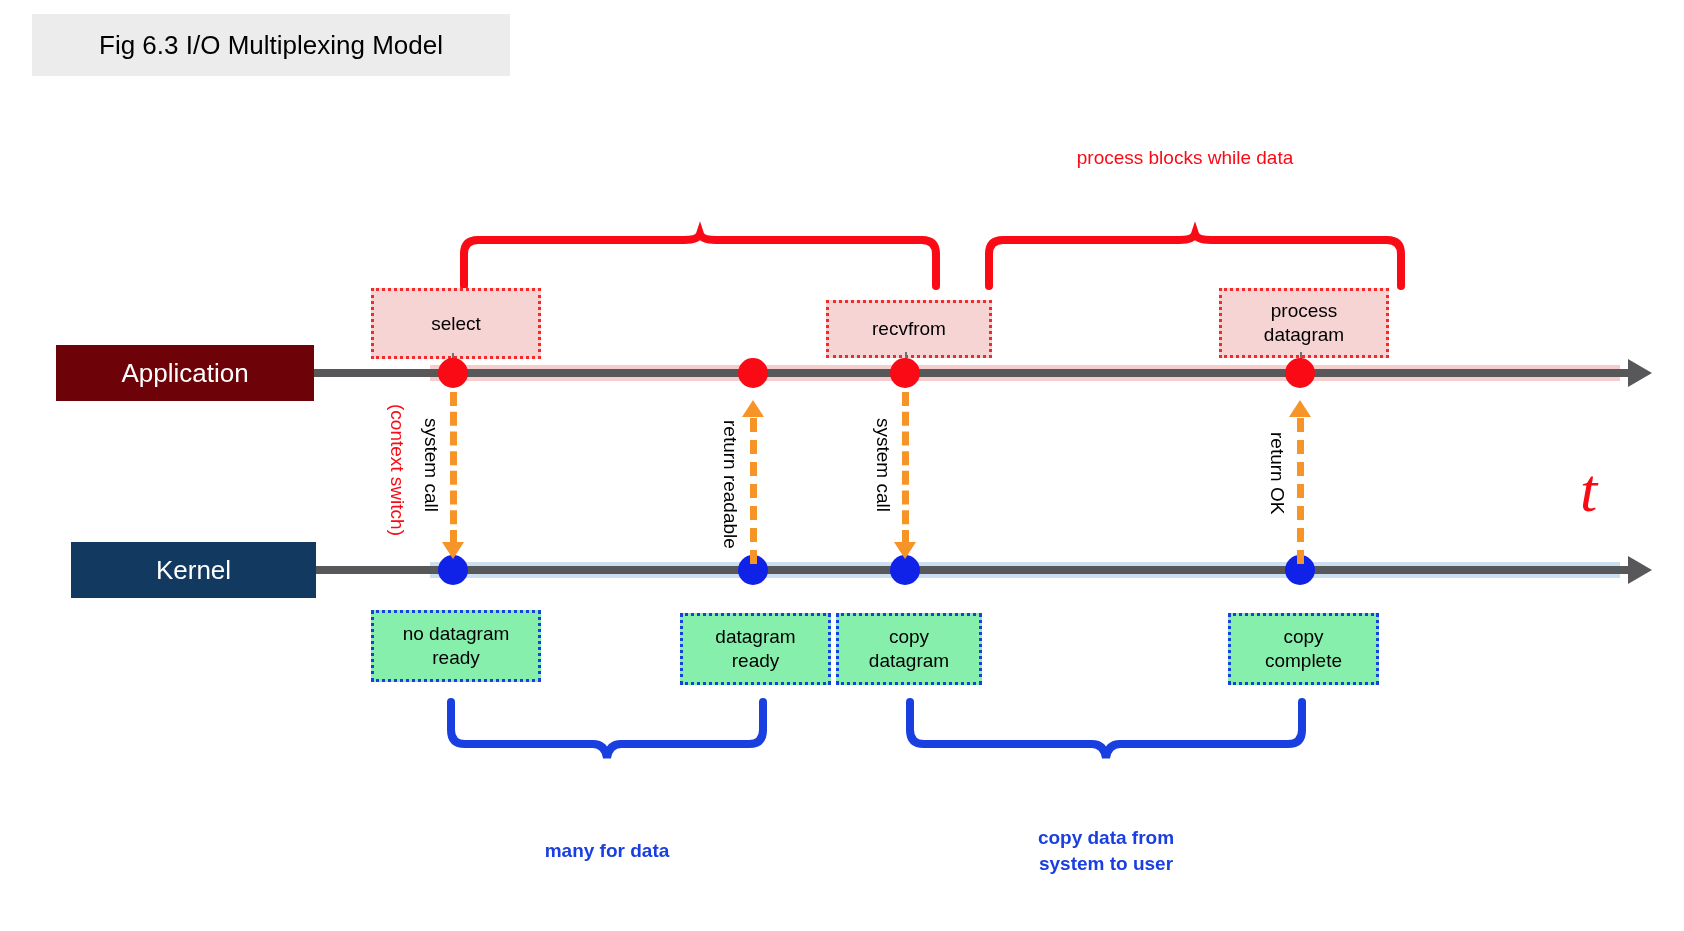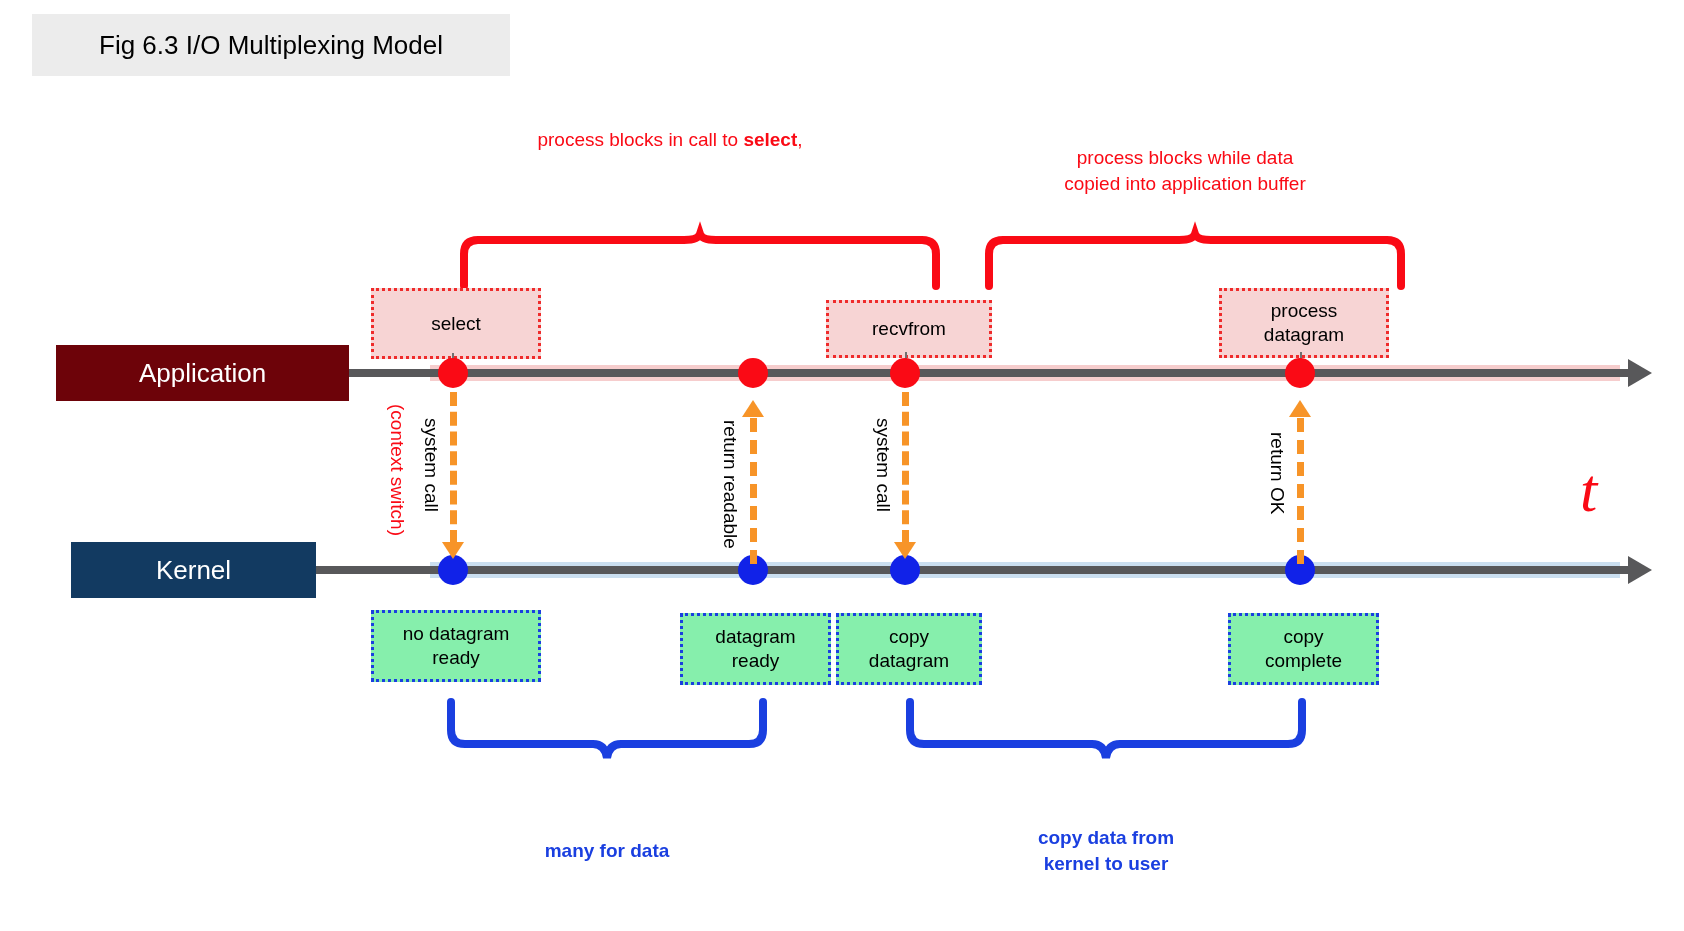--- a/index.html
+++ b/index.html
@@ -9,21 +9,21 @@
   .abs{position:absolute;}
 
   
   #title-bar{left:32px;top:14px;width:478px;height:62px;background:#ececec;}
   #title-text{left:32px;top:14px;width:478px;height:62px;display:flex;
               align-items:center;justify-content:center;font-size:26px;color:#000000;}
 
   
   .lane-label{display:flex;align-items:center;justify-content:center;
               color:#ffffff;font-size:26px;}
-  #lane-app{left:56px;top:345px;width:293px;height:56px;background:#6d0309;}
+  #lane-app{left:56px;top:345px;width:258px;height:56px;background:#6d0309;}
   #lane-ker{left:56px;top:542px;width:245px;height:56px;background:#123a61;margin-left:15px;}
 
   
   .tl-glow{height:16px;}
   #glow-app{left:430px;top:365px;width:1190px;background:#f6cdcd;}
   #glow-ker{left:430px;top:562px;width:1190px;background:#cbdff0;}
   .tl-line{height:8px;background:#58585a;}
   #line-app{left:305px;top:369px;width:1325px;}
   #line-ker{left:305px;top:566px;width:1325px;}
   .tl-arrow{width:0;height:0;border-top:14px solid transparent;
@@ -73,28 +73,24 @@
   #time-t{left:1580px;top:455px;font-family:"Liberation Serif","DejaVu Serif",serif;
           font-style:italic;font-size:62px;color:#fa0a15;}
 </style>
 </head>
 <body>
 
 <div class="abs" id="title-bar"></div>
 <div class="abs" id="title-text">Fig 6.3 I/O Multiplexing Model</div>
 
 <div class="abs ann-red" style="left:455px;top:127px;width:430px;">
-  <div>
-    <span>process blocks in call to </span><b>select</b><span>,</span>
-  </div>
 </div>
 
 <div class="abs ann-red" style="left:985px;top:145px;width:400px;">
   <div>process blocks while data</div>
-  <div>copied into application buffer</div>
 </div>
 
 <svg class="abs brace" style="left:460px;top:232px;" width="480" height="56">
   <path d="M4,54 L4,22 Q4,8 18,8 L224,8 Q238,8 240,2 Q242,8 256,8 L462,8 Q476,8 476,22 L476,54" fill="none" stroke="#fa0a15" stroke-width="8" stroke-linecap="round"></path>
 </svg>
 <svg class="abs brace" style="left:985px;top:232px;" width="420" height="56">
   <path d="M4,54 L4,22 Q4,8 18,8 L194,8 Q208,8 210,2 Q212,8 226,8 L402,8 Q416,8 416,22 L416,54" fill="none" stroke="#fa0a15" stroke-width="8" stroke-linecap="round"></path>
 </svg>
 
 <div class="abs box-app" style="left:371px;top:288px;width:164px;height:65px;">
@@ -177,14 +173,14 @@
   <path d="M4,2 L4,30 Q4,44 18,44 L146,44 Q158,44 160,58 Q162,44 174,44 L302,44 Q316,44 316,30 L316,2" fill="none" stroke="#1a3fe0" stroke-width="8" stroke-linecap="round"></path>
 </svg>
 <svg class="abs brace" style="left:906px;top:700px;" width="400" height="62">
   <path d="M4,2 L4,30 Q4,44 18,44 L186,44 Q198,44 200,58 Q202,44 214,44 L382,44 Q396,44 396,30 L396,2" fill="none" stroke="#1a3fe0" stroke-width="8" stroke-linecap="round"></path>
 </svg>
 
 <div class="abs ann-blue" style="left:507px;top:838px;width:200px;">many for data</div>
 
 <div class="abs ann-blue" style="left:1006px;top:825px;width:200px;">
   <div>copy data from</div>
-  <div>kernel to user</div>
+  <div>system to user</div>
 </div>
 
 </body></html>

